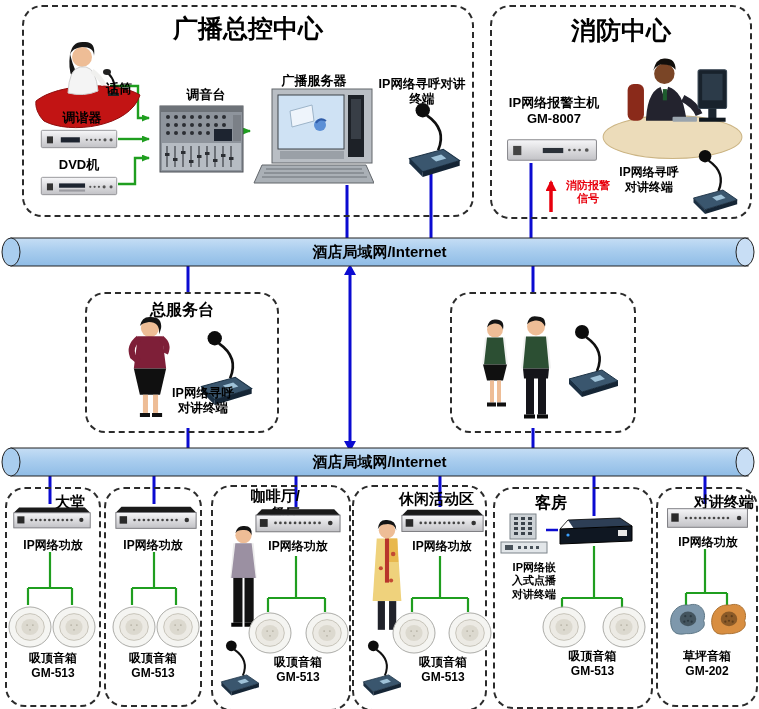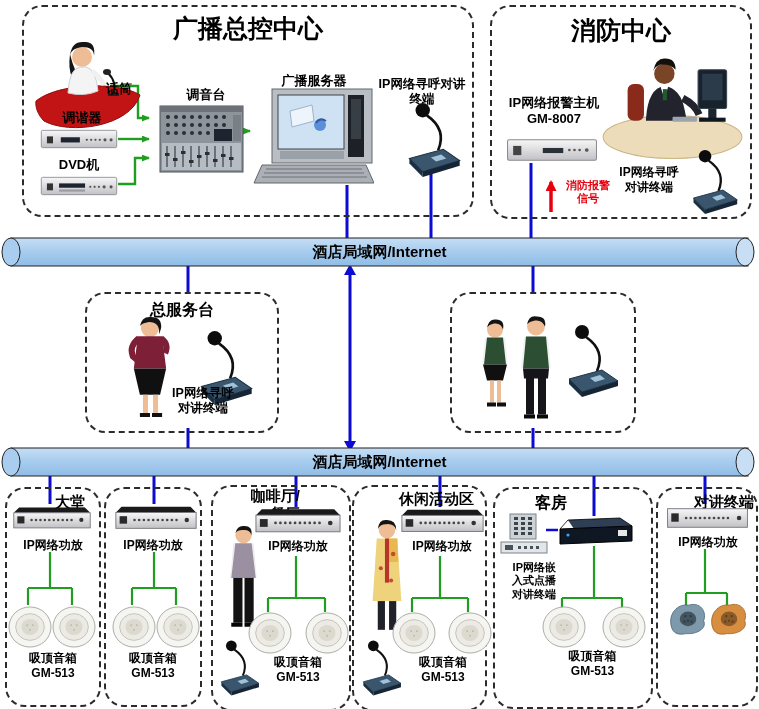--- a/index.html
+++ b/index.html
@@ -675,15 +675,19 @@
       <path d="M6,30 C2,16 12,4 25,6 C37,2 45,13 41,23 C45,31 34,38 22,37 C12,39 8,36 6,30 Z" fill="#d88e41" stroke="#a56a2a"></path>
       <ellipse cx="24" cy="21" rx="9" ry="8" fill="#8a5a28"></ellipse>
       <g fill="#5f3d1a">
           <circle cx="21" cy="18" r="1.2"></circle>
           <circle cx="27" cy="18" r="1.2"></circle>
           <circle cx="24" cy="23" r="1.2"></circle>
           <circle cx="20" cy="24" r="1.2"></circle>
           <circle cx="28" cy="24" r="1.2"></circle>
         </g>
     </svg>
+    <div class="lb s135" style="left:4px;top:160px;width:90px;">
+      <div>草坪音箱</div>
+      <div>GM-202</div>
+    </div>
   </div>
 
 </div>
 
 </body></html>

